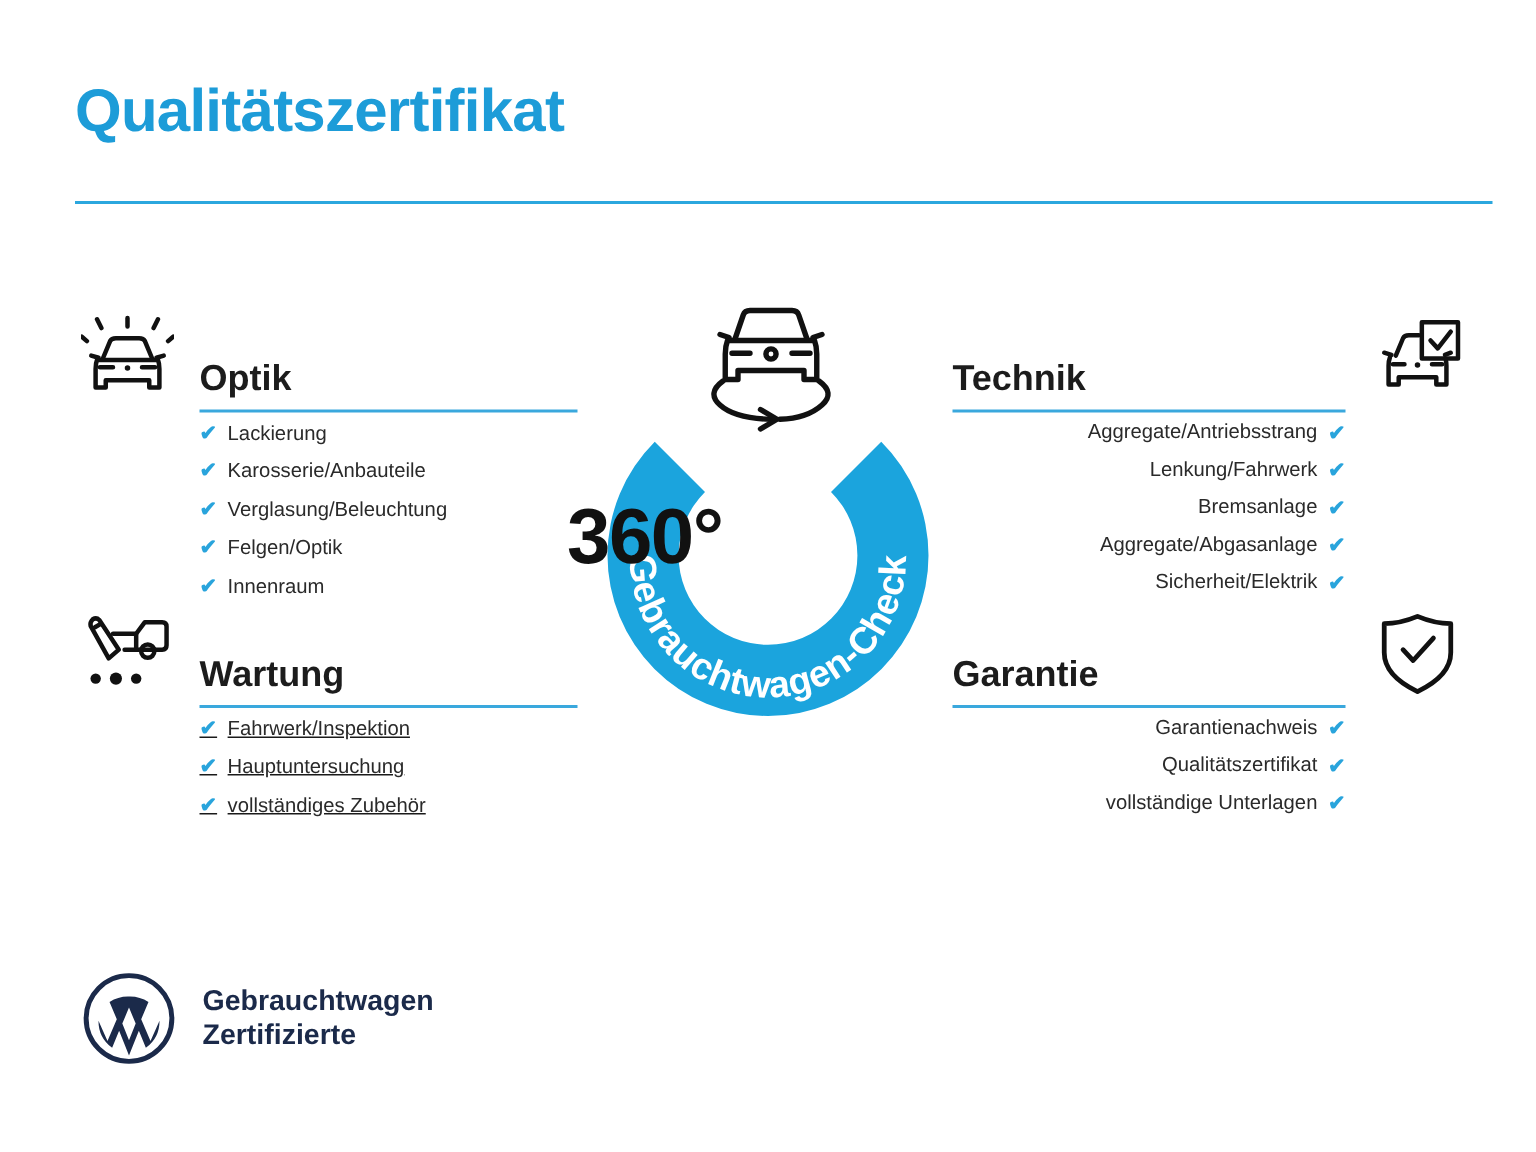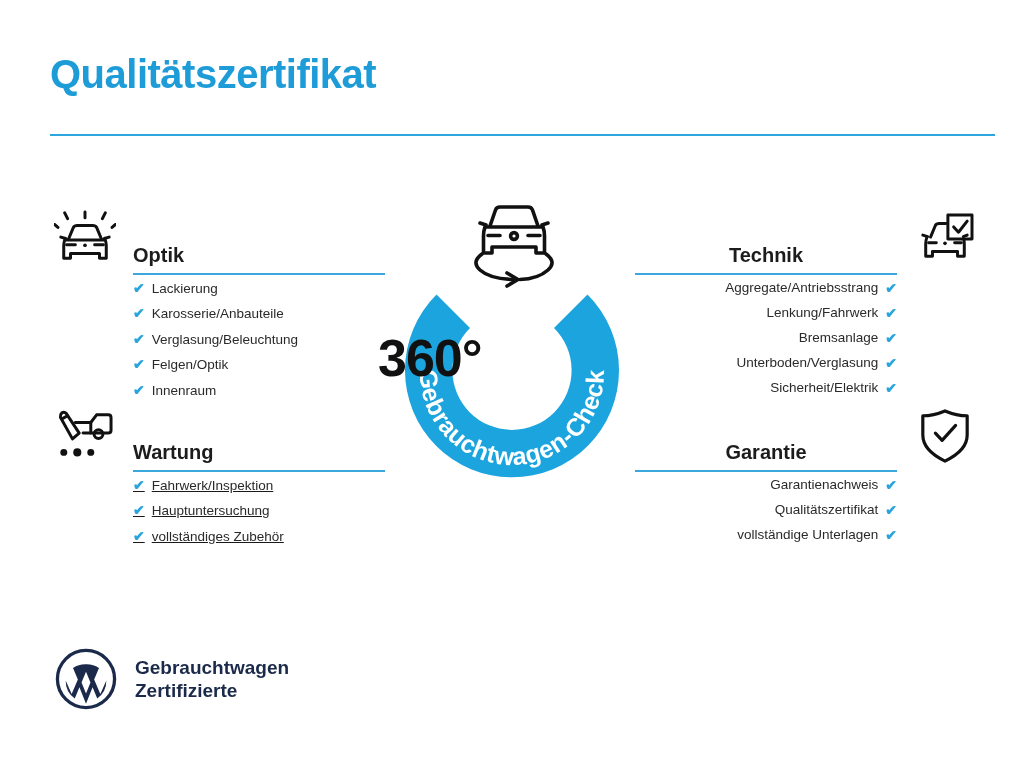--- a/index.html
+++ b/index.html
@@ -73,29 +73,29 @@
   .right .sec-icon { right: 0; }
 
   .sec-title-wrap {
     position: absolute;
     bottom: 0;
   }
   .left .sec-title-wrap  { left: 88px;  right: 0; }
   .right .sec-title-wrap { left: 0;     right: 88px; }
 
   .sec-title {
-    font-size: 20px;
+    font-size: 24px;
     font-weight: bold;
     color: #1c1c1c;
     line-height: 1.15;
     padding-bottom: 6px;
     white-space: nowrap;
   }
   .left  .sec-title { text-align: left;  }
-  .right .sec-title { text-align: center; }
+  .right .sec-title { text-align: left; }
 
   .sec-underline {
     height: 2px;
     background: #3aa8dd;
     width: 100%;
   }
 
   
   .check-list {
     list-style: none;
@@ -288,21 +288,21 @@
       </li>
       <li class="check-item">
         <span class="check-label">Lenkung/Fahrwerk</span>
         <span class="check-mark">✔</span>
       </li>
       <li class="check-item">
         <span class="check-label">Bremsanlage</span>
         <span class="check-mark">✔</span>
       </li>
       <li class="check-item">
-        <span class="check-label">Unterboden/Verglasung</span>
+        <span class="check-label">Aggregate/Abgasanlage</span>
         <span class="check-mark">✔</span>
       </li>
       <li class="check-item">
         <span class="check-label">Sicherheit/Elektrik</span>
         <span class="check-mark">✔</span>
       </li>
     </ul>
   </div>
 
   <div class="section right sec-garantie">

